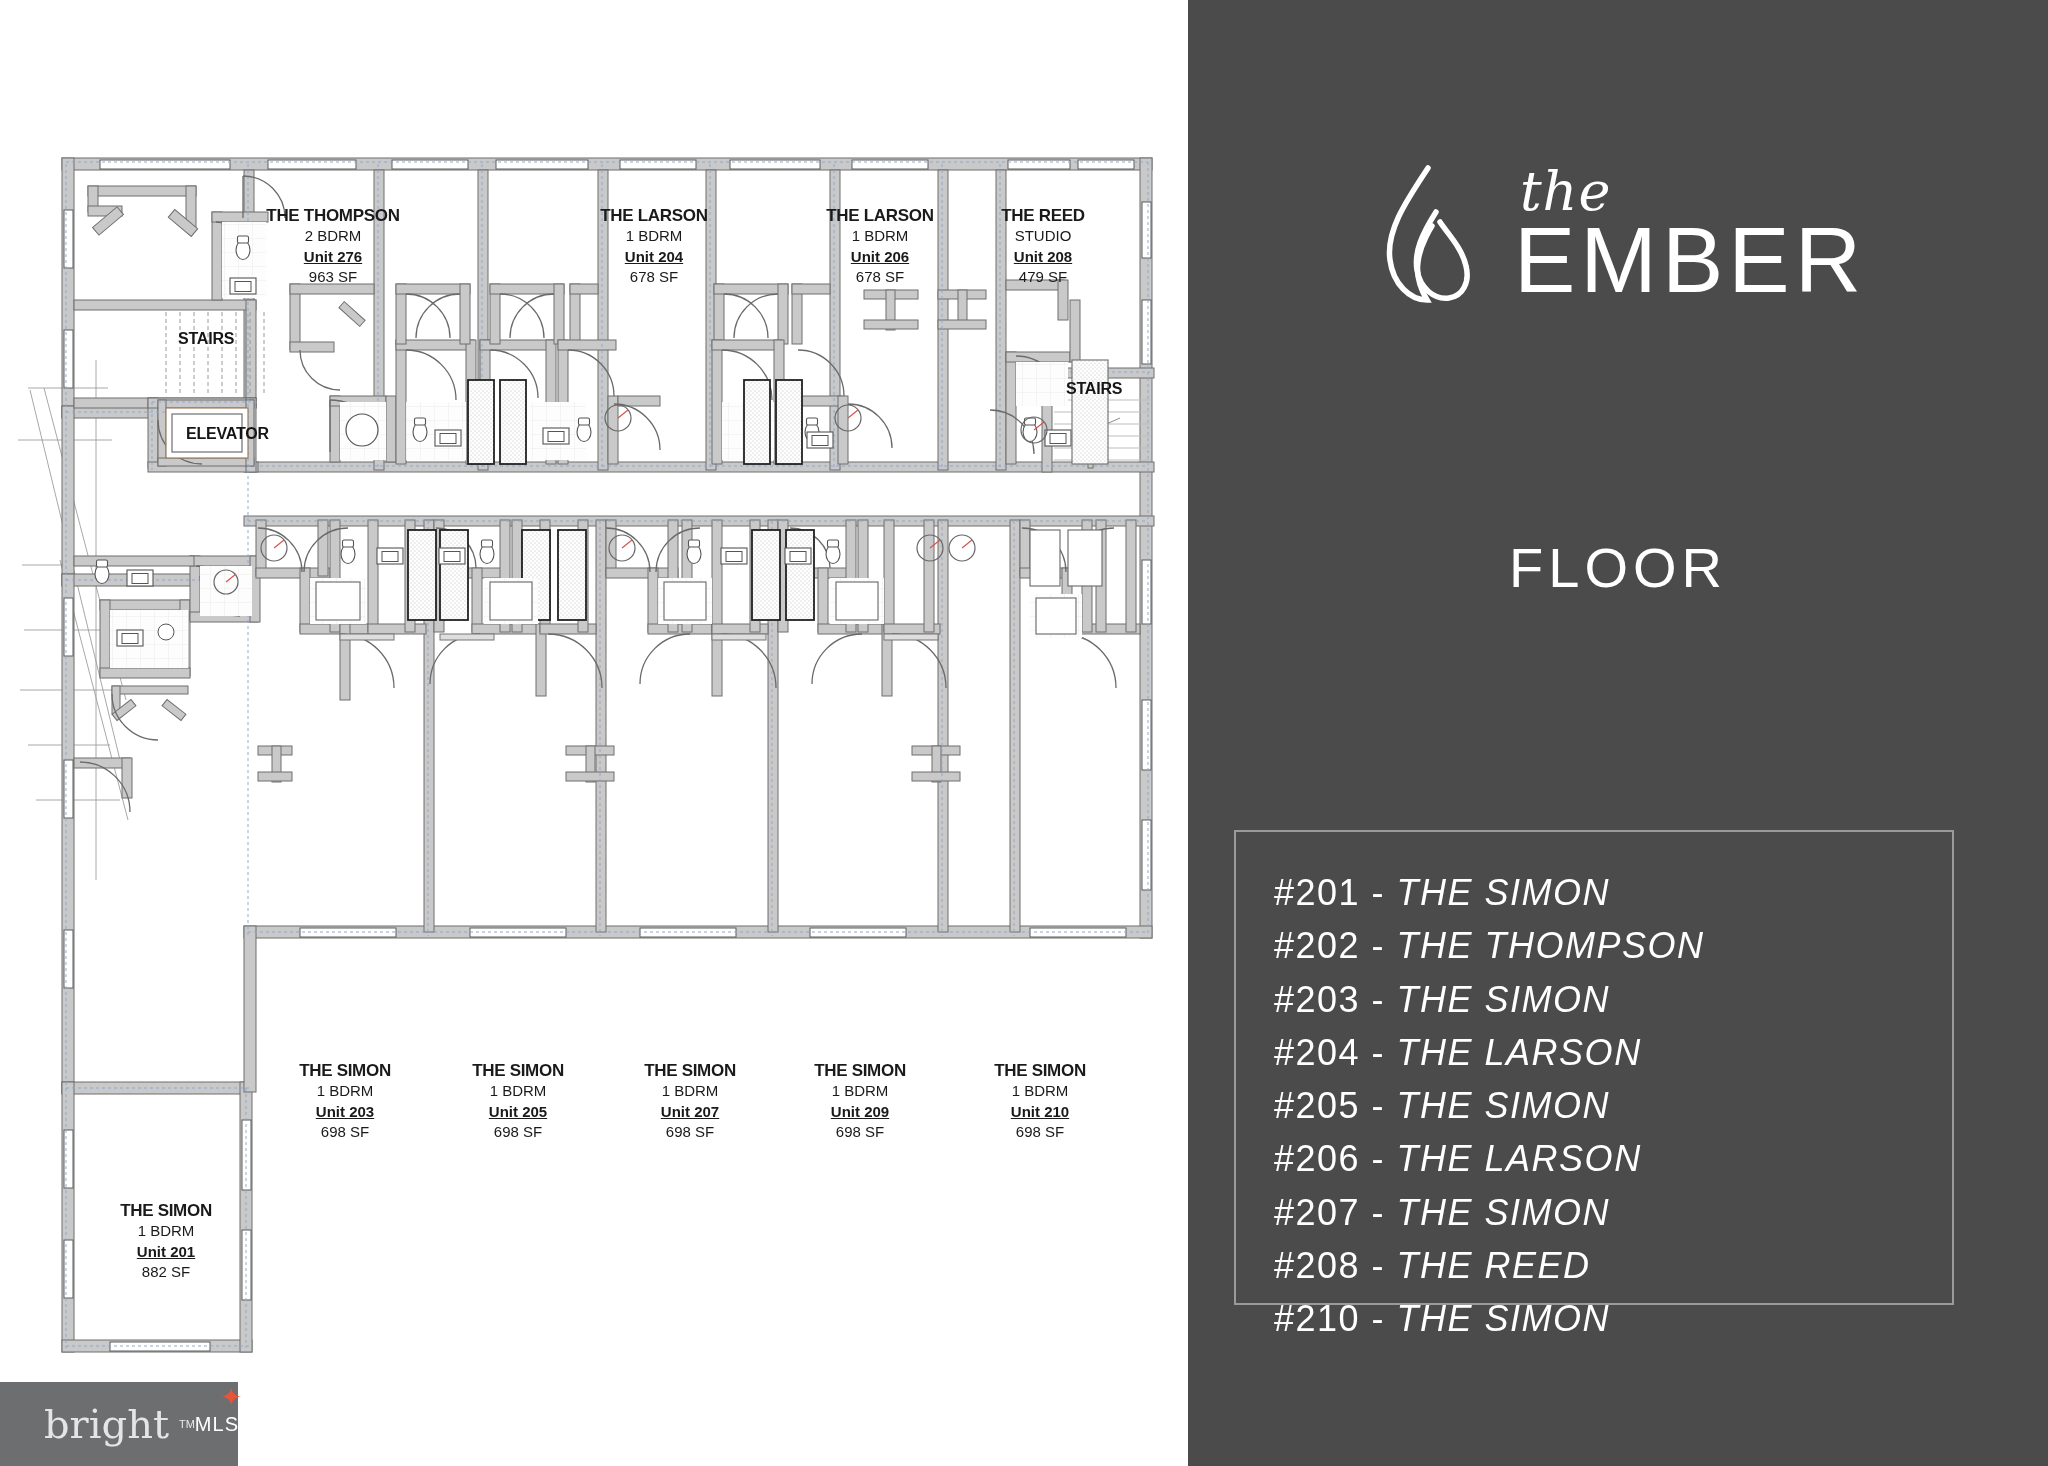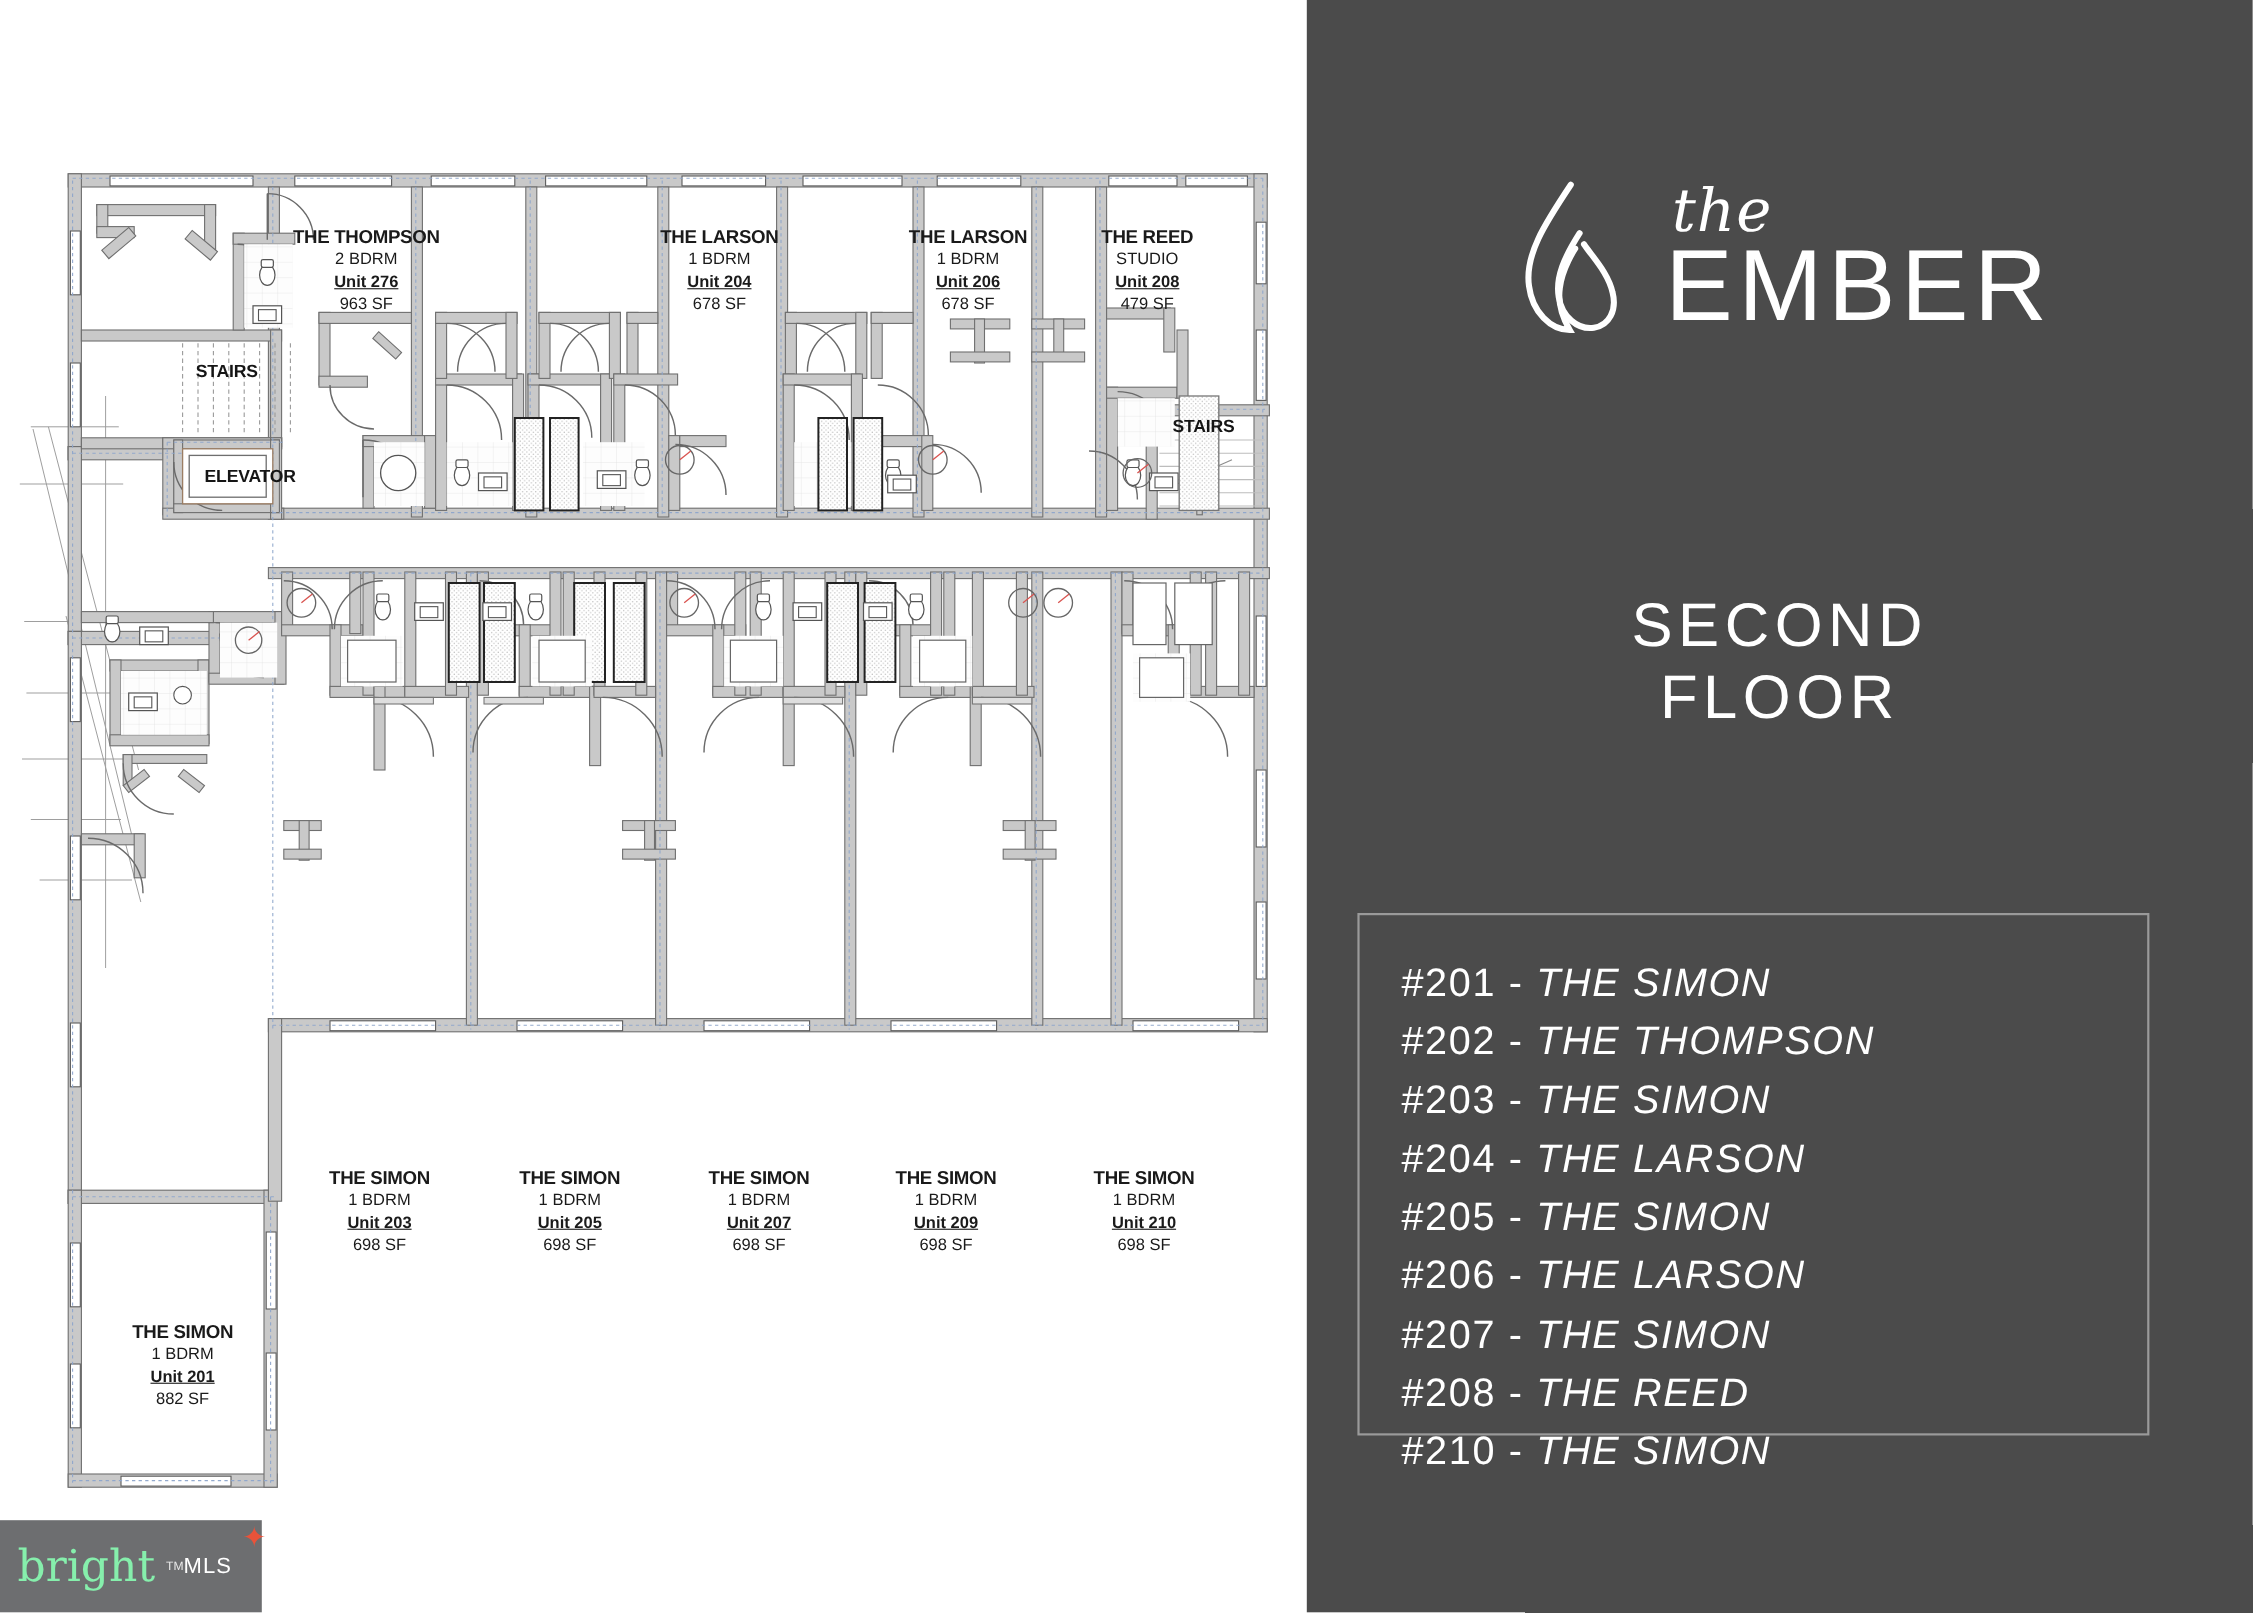--- a/index.html
+++ b/index.html
@@ -68,22 +68,23 @@
   
   #mls-badge {
     position: absolute; left: 0px; bottom: 0px;
     width: 238px; height: 84px;
     background: #6d6e70;
     display: flex; align-items: center; justify-content: flex-start;
     padding-left: 16px;
   }
   #mls-bright {
     font-family: "DejaVu Serif", serif;
-    font-size: 40px; color: #86efac; line-height: 1;
+    font-size: 40px; color: #e5e5e5; line-height: 1;
     position: relative;
+    margin-left: 28px;
   }
   #mls-spark {
     position: absolute; right: -4px; top: 2px;
     color: #e8533a; font-size: 26px; line-height: 1;
   }
   #mls-tm { font-size: 11px; color: #e9e9e9; vertical-align: super; margin-left: 10px; }
   #mls-text { font-size: 20px; color: #ffffff; letter-spacing: 1px; margin-left: 0; }
 
   
   #plan { position: absolute; top: 0; left: 0; width: 1188px; height: 1466px; }
@@ -703,21 +704,20 @@
         <path d="M66 52 C52 74, 44 92, 47 110 C50 128, 64 140, 79 138 C93 136, 100 122, 96 106
                  C92 88, 78 74, 70 62" fill="none" stroke="#ffffff" stroke-width="5.5" stroke-linecap="round"></path>
       </svg>
       <div id="logo-text">
         <div id="logo-the">the</div>
         <div id="logo-ember">EMBER</div>
       </div>
     </div>
 
     <div id="floor-title">
-      <div>SECOND</div>
       <div>FLOOR</div>
     </div>
 
     <div id="unit-legend">
       <div class="legend-row">
         <span class="legend-num">#201 - </span><span class="legend-name">THE SIMON</span>
       </div>
       <div class="legend-row">
         <span class="legend-num">#202 - </span><span class="legend-name">THE THOMPSON</span>
       </div>

